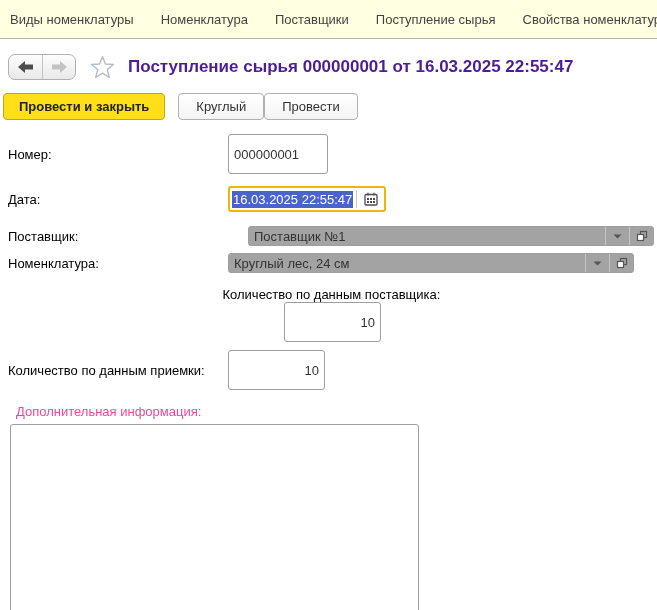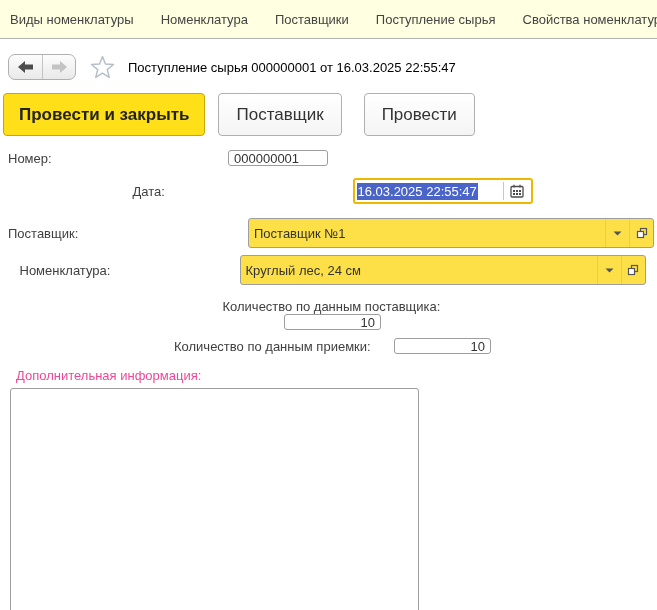--- a/index.html
+++ b/index.html
@@ -35,90 +35,91 @@
     height:26px;
   }
   .nav-btn {
     width:33px; display:flex; align-items:center; justify-content:center;
     cursor:pointer;
   }
   .nav-btn + .nav-btn { border-left:1px solid #c4c4c4; }
   .star-wrap { margin-left:14px; display:flex; align-items:center; cursor:pointer; }
   .page-title {
     margin-left:13px;
-    font-size:13px; color:#000000;
+    font-size:17px; color:#4c1d95;
     white-space:nowrap;
+    font-weight:bold;
   }
 
   
   .cmdbar {
     display:flex; align-items:center;
     padding:7px 3px 11px 3px;
   }
   .btn {
-    height:43px;
+    height:27px;
     border:1px solid #b0b0b0; border-radius:4px;
     background:linear-gradient(#ffffff,#f4f4f4);
-    color:#333; font-size:17px;
+    color:#333; font-size:13px;
     padding:0 17px;
     display:flex; align-items:center; justify-content:center;
     cursor:pointer; white-space:nowrap;
   }
   .btn-primary {
     background:#ffe018;
     border:1px solid #c9a602;
     font-weight:bold; color:#222;
     padding:0 15px;
   }
   .btn-write { margin-left:13px; }
-  .btn-post  { margin-left:22px; }
+  .btn-post  { }
 
   
   .form { padding:3px 0 0 8px; }
   .row { display:flex; align-items:center; }
-  .row .lbl { width:220px; flex-shrink:0; color:#404040; }
-  .mb12{ margin-bottom:12px; } .mb14{ margin-bottom:14px;justify-content:center; }
+  .row .lbl { width:220px; flex-shrink:0; color:#000000; }
+  .mb12{ margin-bottom:12px; } .mb14{ margin-bottom:14px; }
   .mb7 { margin-bottom:7px;gap:20px;  } .mb8 { margin-bottom:8px;flex-direction:column;  }
 
   input.txt {
     font-family:"Liberation Sans", sans-serif;
     font-size:13px; color:#333;
     border:1px solid #9e9e9e; border-radius:3px;
-    height:16px; padding:0 5px; outline:none;
+    height:40px; padding:0 5px; outline:none;
     background:#fff;
   }
   .w100 { width:100px; }
   .num  { width:97px; text-align:right; }
 
   
   .date-field {
-    width:180px; height:26px;
+    width:158px; height:26px;
     border:2px solid #edb900; border-radius:3px;
     display:flex; align-items:stretch;
     background:#fff;
   }
   .date-text {
     flex:1; display:flex; align-items:center;
     padding:1px 2px; color:#333;
   }
   .date-text .sel {
     background:#4a64c8; color:#fff;
     padding:1px 1px; white-space:nowrap;
   }
   .date-div { border-left:1px solid #c8c8c8; margin:2px 0; }
   .cal-btn {
     width:27px; display:flex; align-items:center; justify-content:center;
     cursor:pointer;
   }
 
   
   .combo {
-    width:406px; height:30px;
+    width:406px; height:20px;
     border:1px solid #9e9e9e; border-radius:3px;
-    display:flex; align-items:stretch; background:#fde047;
+    display:flex; align-items:stretch; background:#a3a3a3;
   }
   .combo-text {
     flex:1; display:flex; align-items:center;
     padding:0 5px; color:#333; white-space:nowrap; overflow:hidden;
   }
   .combo-btn {
     width:24px; border-left:1px solid #c6c6c6;
     display:flex; align-items:center; justify-content:center;
     cursor:pointer;
   }
@@ -161,21 +162,21 @@
   <span class="star-wrap">
     <svg width="25" height="24" viewBox="0 0 24 23">
       <path d="M12 1.5 L14.8 8.6 L22.5 9.1 L16.6 14 L18.5 21.4 L12 17.3 L5.5 21.4 L7.4 14 L1.5 9.1 L9.2 8.6 Z" fill="none" stroke="#b6bec8" stroke-width="1.4" stroke-linejoin="round"></path>
     </svg>
   </span>
   <span class="page-title">Поступление сырья 000000001 от 16.03.2025 22:55:47</span>
 </div>
 
 <div class="cmdbar">
   <button class="btn btn-primary">Провести и закрыть</button>
-  <button class="btn btn-write">Поставщик</button>
+  <button class="btn btn-write">Круглый</button>
   <button class="btn btn-post">Провести</button>
 </div>
 
 <div class="form">
 
   <div class="row mb12">
     <span class="lbl">Номер:</span>
     <input class="txt w100" type="text" value="000000001" style="">
   </div>
 

